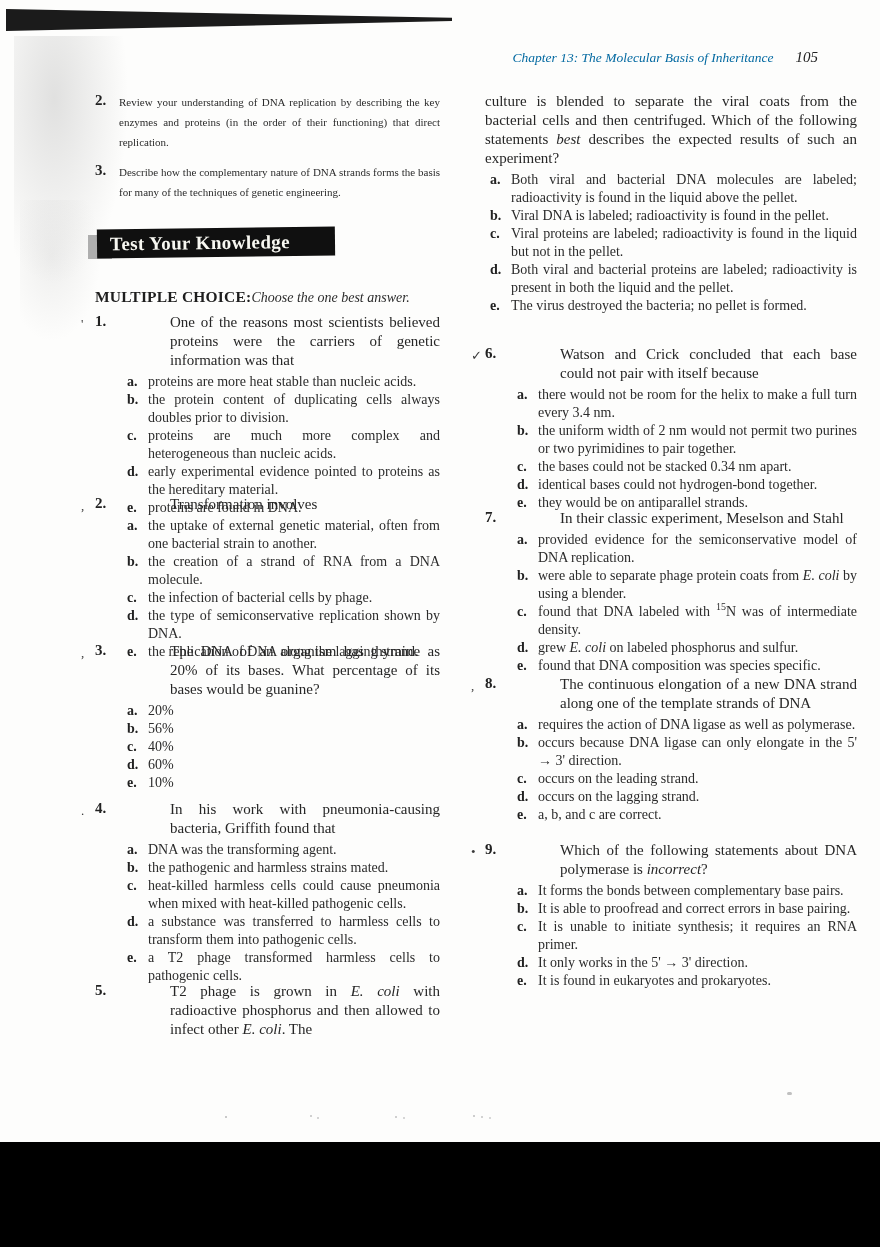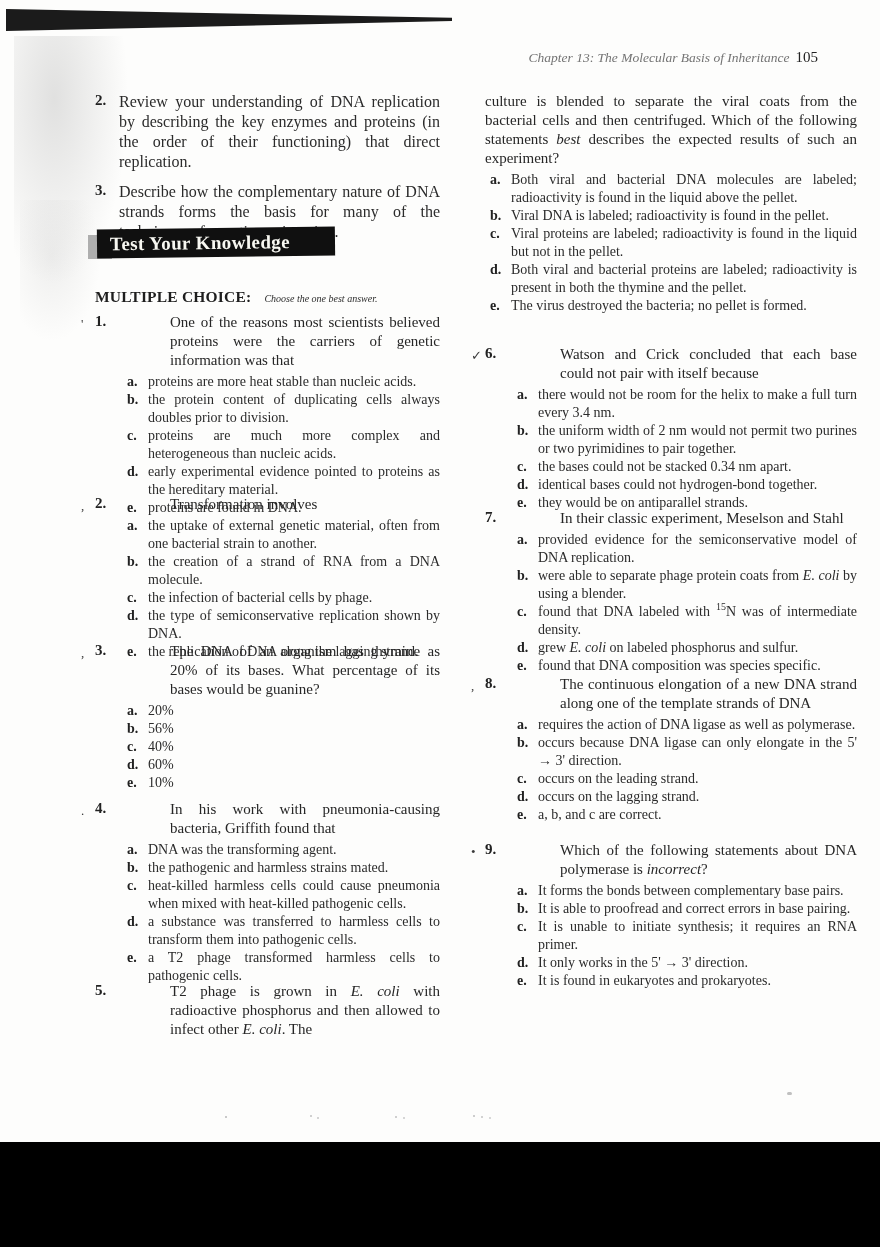--- a/index.html
+++ b/index.html
@@ -14,36 +14,36 @@
   .left-smudge{position:absolute;left:14px;top:36px;width:115px;height:250px;
     background:radial-gradient(ellipse at 35% 25%, rgba(150,150,150,.28), rgba(150,150,150,0) 70%);}
   .left-smudge2{position:absolute;left:20px;top:200px;width:80px;height:140px;
     background:radial-gradient(ellipse at 40% 40%, rgba(160,160,160,.16), rgba(160,160,160,0) 72%);}
   .bottom-bar{position:absolute;left:0;top:1142px;width:880px;height:105px;background:#000;}
   .speck-row{position:absolute;left:225px;top:1116px;width:2px;height:2px;background:#c9c9c9;
     box-shadow:85px -1px #d0d0d0,92px 1px #d4d4d4,170px 0 #cfcfcf,178px 1px #d6d6d6,248px -1px #cdcdcd,256px 0 #d2d2d2,264px 1px #d8d8d8;}
   .speck-dot{position:absolute;left:787px;top:1092px;width:5px;height:3px;background:#c0c0c0;border-radius:2px;}
   
   .header{position:absolute;top:48px;right:62px;white-space:nowrap;}
-  .chapter{font-style:italic;font-size:13.5px;color:#737373;margin-left:8px;}
-  .pagenum{font-size:15px;margin-left:6px;color:#222;}
+  .chapter{font-style:italic;font-size:13.5px;color:#0369a1;margin-left:8px;}
+  .pagenum{font-size:15px;margin-left:22px;color:#222;font-style:italic;}
   
   .review-item{display:flex;margin-bottom:10px;}
   .rnum{width:24px;flex:none;font-weight:bold;font-size:15px;color:#222;}
-  .rtext{flex:1;font-size:16px;line-height:20px;text-align:justify;}
+  .rtext{flex:1;font-size:11px;line-height:20px;text-align:justify;}
   
   .banner-wrap{position:absolute;left:88px;top:228px;width:256px;height:34px;}
   .banner-gray{position:absolute;left:0;top:7px;width:24px;height:24px;background:#aeaeae;}
   .banner-black{position:absolute;left:9px;top:0;width:238px;height:29px;background:#101010;
     transform:rotate(-0.7deg);display:flex;align-items:center;padding-left:13px;box-sizing:border-box;}
   .banner-black span{color:#f8f8f2;font-weight:bold;font-size:19px;letter-spacing:.4px;}
   
   .mc-line{font-size:15.5px;color:#1e1e1e;}
   .mc-line b{letter-spacing:.2px;}
-  .mc-line i{margin-left:13px;font-size:10px;color:#2b2b2b;}
+  .mc-line i{margin-left:0;font-size:14px;color:#2b2b2b;}
   
   .q{display:flex;}
   .q-mark{position:absolute;left:-14px;top:3px;font-size:13px;color:#3a3a3a;}
   .q-num{width:27px;flex:none;font-weight:bold;font-size:15px;color:#222;}
   .q-body{flex:1;min-width:0;}
   .q-stem{font-size:15px;line-height:19px;text-align:justify;color:#262626;margin-left:48px;}
   .choices{margin-top:3px;margin-left:5px;}
   .choice{display:flex;font-size:14px;line-height:18px;}
   .c-letter{width:21px;flex:none;font-weight:bold;color:#222;}
   .c-text{flex:1;text-align:justify;color:#2b2b2b;}
@@ -228,21 +228,21 @@
         <div class="choice">
           <span class="c-letter">b.</span>
           <span class="c-text">Viral DNA is labeled; radioactivity is found in the pellet.</span>
         </div>
         <div class="choice">
           <span class="c-letter">c.</span>
           <span class="c-text">Viral proteins are labeled; radioactivity is found in the liquid but not in the pellet.</span>
         </div>
         <div class="choice">
           <span class="c-letter">d.</span>
-          <span class="c-text">Both viral and bacterial proteins are labeled; radioactivity is present in both the thymine and the pellet.</span>
+          <span class="c-text">Both viral and bacterial proteins are labeled; radioactivity is present in both the liquid and the pellet.</span>
         </div>
         <div class="choice">
           <span class="c-letter">e.</span>
           <span class="c-text">The virus destroyed the bacteria; no pellet is formed.</span>
         </div>
       </div>
     </div>
   <div class="abs" style="left:485px;top:345px;width:372px;">
       <div class="q">
         <span class="q-mark">✓</span>

